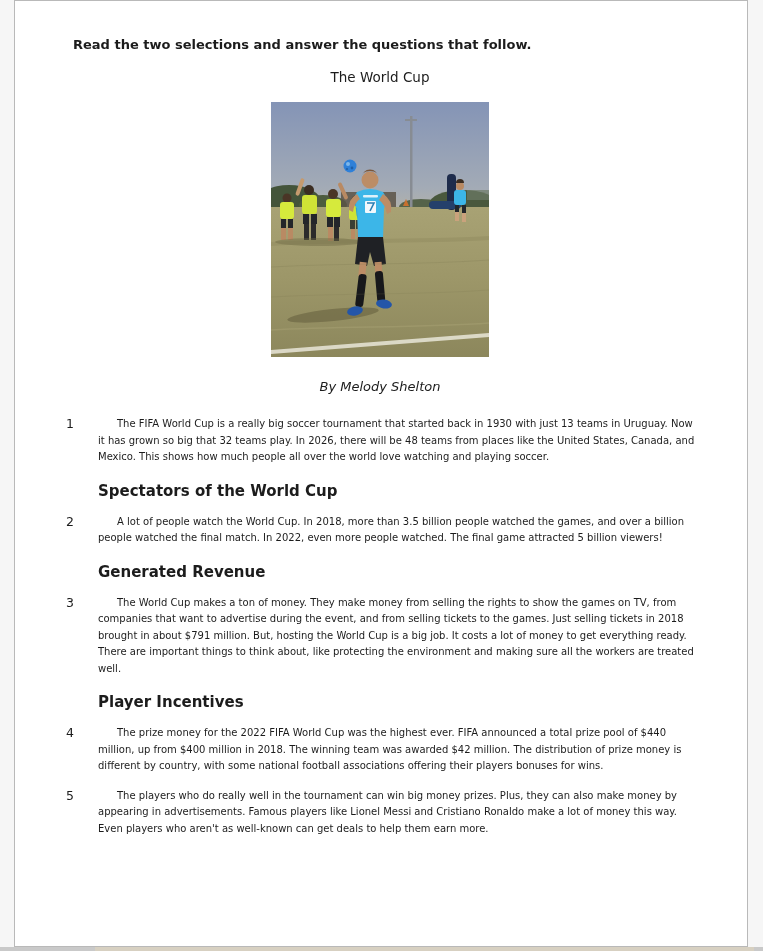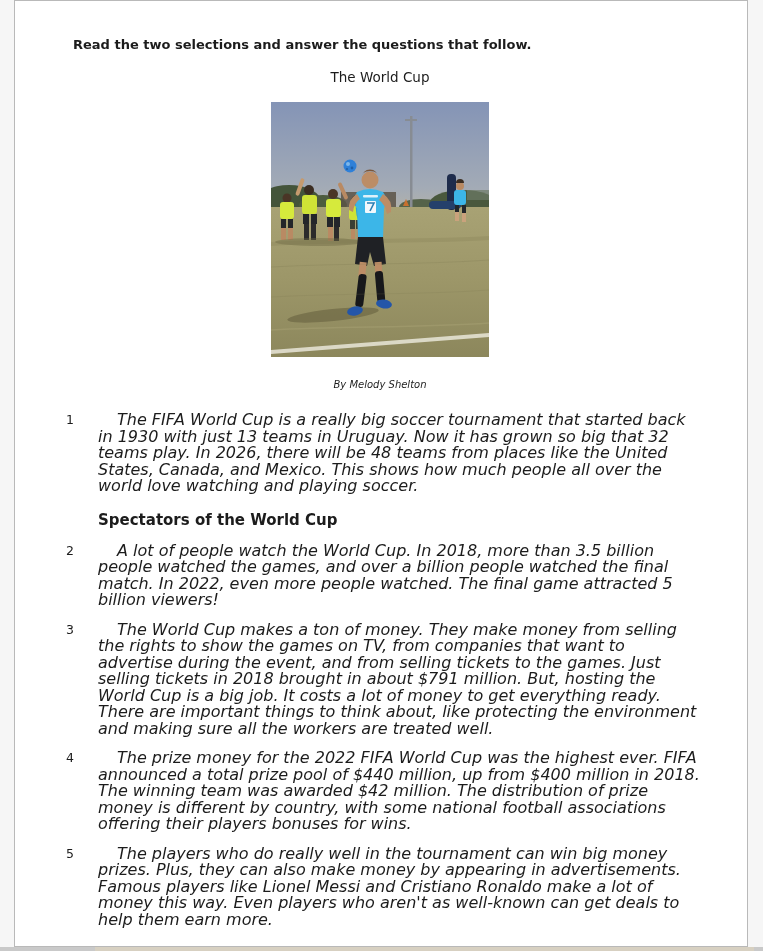--- a/index.html
+++ b/index.html
@@ -33,37 +33,36 @@
   }
   .photo-wrap {
     width: 218px;
     margin: 17px auto 0 auto;
     height: 255px;
     line-height: 0;
   }
   .photo-wrap svg { display: block; }
   .byline {
     font-style: italic;
-    font-size: 10px;
+    font-size: 13px;
     text-align: center;
     margin-top: 22px;
   }
   .passage { margin-top: 22px; padding-left: 7px; }
   .para { display: flex; margin: 13px 0; }
   .pnum {
     flex: 0 0 32px;
     font-size: 12.5px;
     line-height: 16.5px;
   }
   .ptext {
     width: 612px;
-    font-size: 16px;
+    font-size: 10px;
     line-height: 16.5px;
     text-indent: 19px;
-    font-style: italic;
   }
   .sechead {
     margin: 16px 0 14px 32px;
     font-size: 15px;
     font-weight: bold;
   }
   .bottom-strip {
     position: absolute;
     left: 0; bottom: 0;
     width: 763px; height: 4px;
@@ -214,26 +213,28 @@
           <p class="ptext">The FIFA World Cup is a really big soccer tournament that started back in 1930 with just 13 teams in Uruguay. Now it has grown so big that 32 teams play. In 2026, there will be 48 teams from places like the United States, Canada, and Mexico. This shows how much people all over the world love watching and playing soccer.</p>
         </div>
 
         <h3 class="sechead">Spectators of the World Cup</h3>
 
         <div class="para">
           <span class="pnum">2</span>
           <p class="ptext">A lot of people watch the World Cup. In 2018, more than 3.5 billion people watched the games, and over a billion people watched the final match. In 2022, even more people watched. The final game attracted 5 billion viewers!</p>
         </div>
 
+        <h3 class="sechead">Generated Revenue</h3>
 
         <div class="para">
           <span class="pnum">3</span>
           <p class="ptext">The World Cup makes a ton of money. They make money from selling the rights to show the games on TV, from companies that want to advertise during the event, and from selling tickets to the games. Just selling tickets in 2018 brought in about $791 million. But, hosting the World Cup is a big job. It costs a lot of money to get everything ready. There are important things to think about, like protecting the environment and making sure all the workers are treated well.</p>
         </div>
 
+        <h3 class="sechead">Player Incentives</h3>
 
         <div class="para">
           <span class="pnum">4</span>
           <p class="ptext">The prize money for the 2022 FIFA World Cup was the highest ever. FIFA announced a total prize pool of $440 million, up from $400 million in 2018. The winning team was awarded $42 million. The distribution of prize money is different by country, with some national football associations offering their players bonuses for wins.</p>
         </div>
 
         <div class="para">
           <span class="pnum">5</span>
           <p class="ptext">The players who do really well in the tournament can win big money prizes. Plus, they can also make money by appearing in advertisements. Famous players like Lionel Messi and Cristiano Ronaldo make a lot of money this way. Even players who aren't as well-known can get deals to help them earn more.</p>
         </div>

